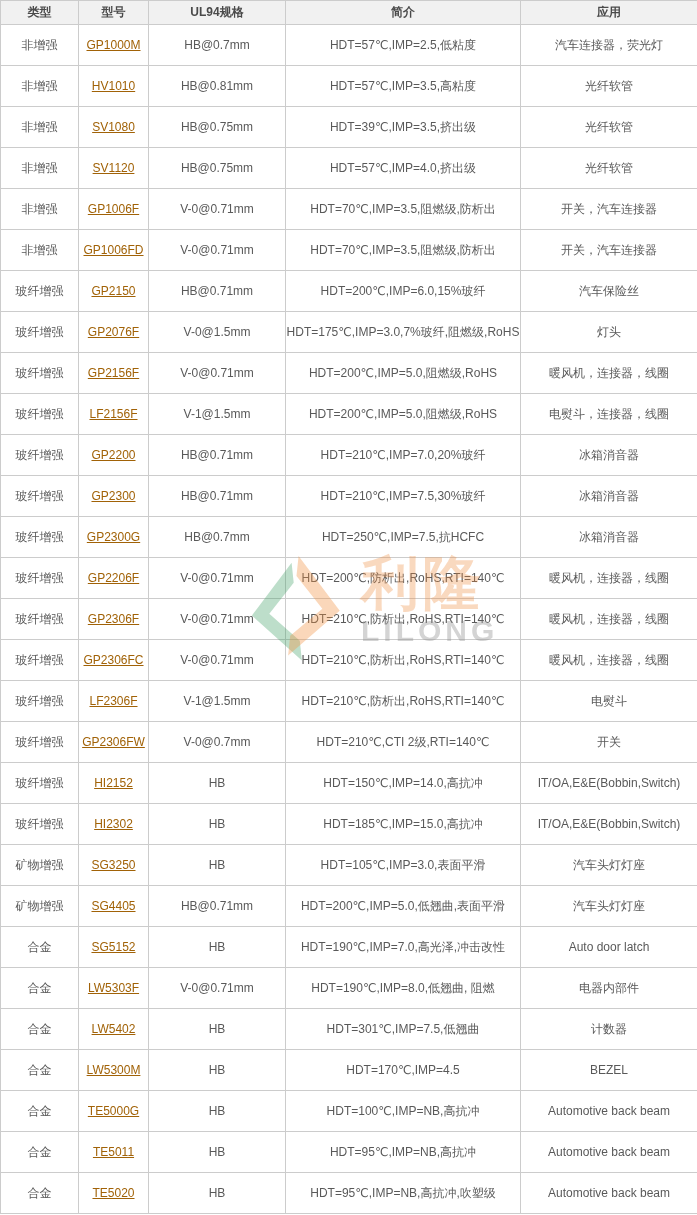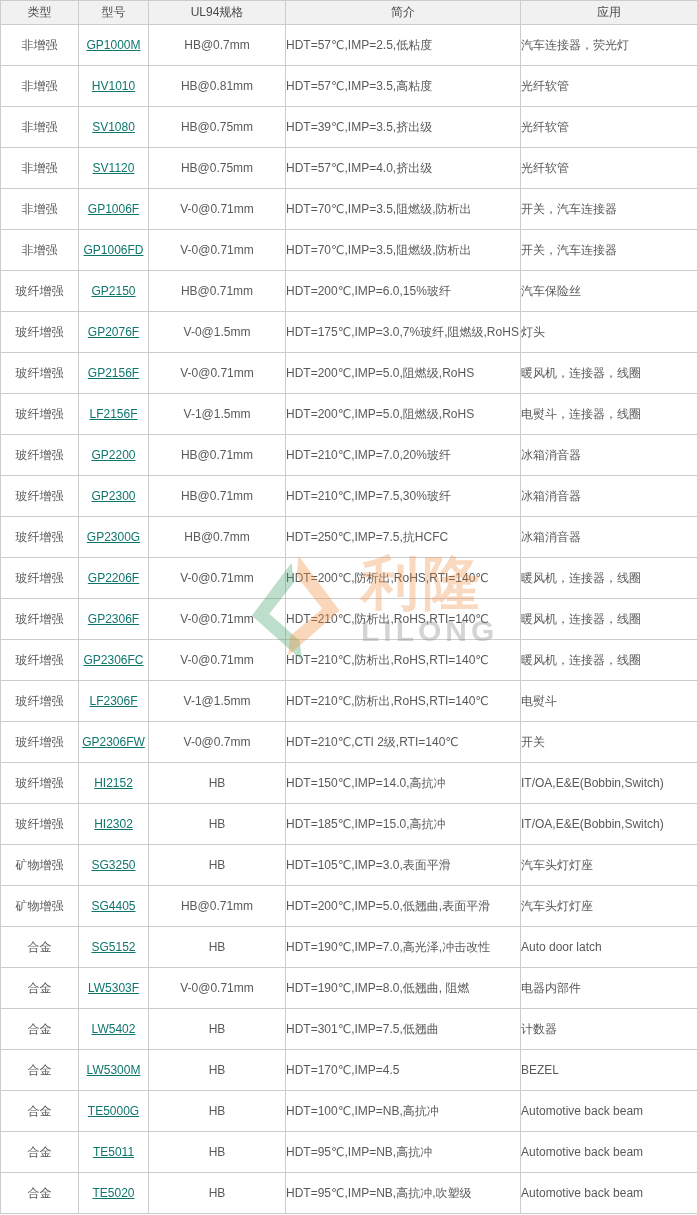--- a/index.html
+++ b/index.html
@@ -28,36 +28,36 @@
     color: #595959;
     vertical-align: middle;
     overflow: hidden;
     white-space: nowrap;
     padding: 0;
   }
   table.products th {
     height: 23px;
     background: #f1f1f1;
     color: #4a4a4a;
-    font-weight: normal;
+    font-weight: bold;
     text-align: center;
   }
   table.products td {
     height: 40px;
     background: transparent;
   }
   col.c-type  { width: 78px; }
   col.c-model { width: 70px; }
   col.c-ul94  { width: 137px; }
   col.c-intro { width: 235px; }
   col.c-app   { width: 177px; }
   td.cell-center { text-align: center; }
-  td.cell-left   { text-align: left; padding-left: 5px; padding-right: 3px; }
+  td.cell-left   { text-align: center; padding-left: 5px; padding-right: 3px; }
   td a.model-link {
-    color: #0f766e;
+    color: #a16207;
     text-decoration: underline;
     cursor: pointer;
   }
   
   .watermark {
     position: absolute;
     left: 245px;
     top: 548px;
     display: flex;
     align-items: flex-start;

